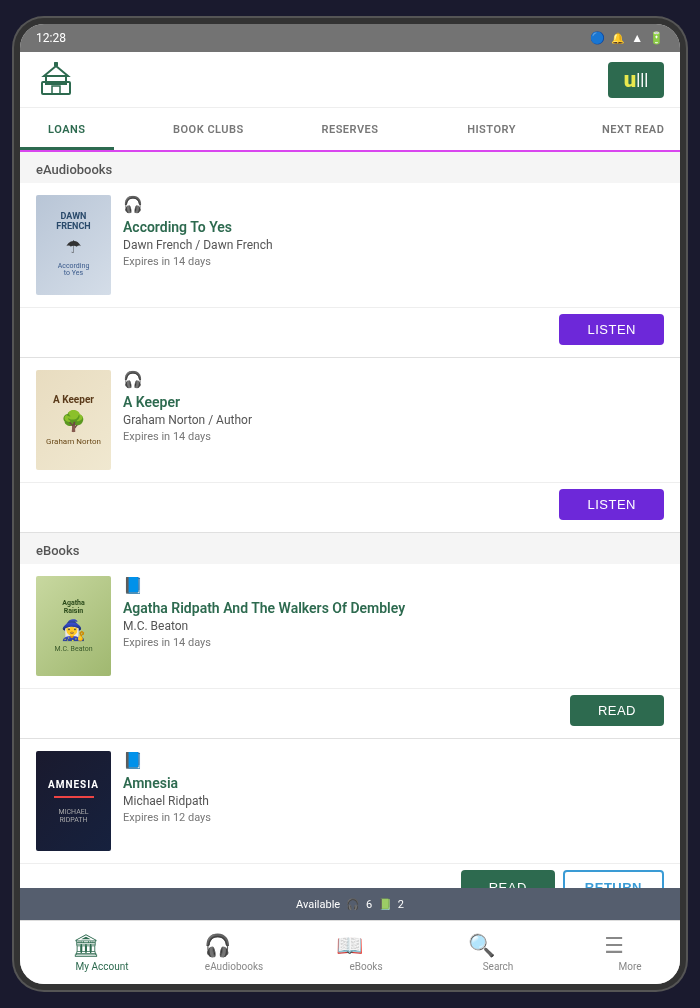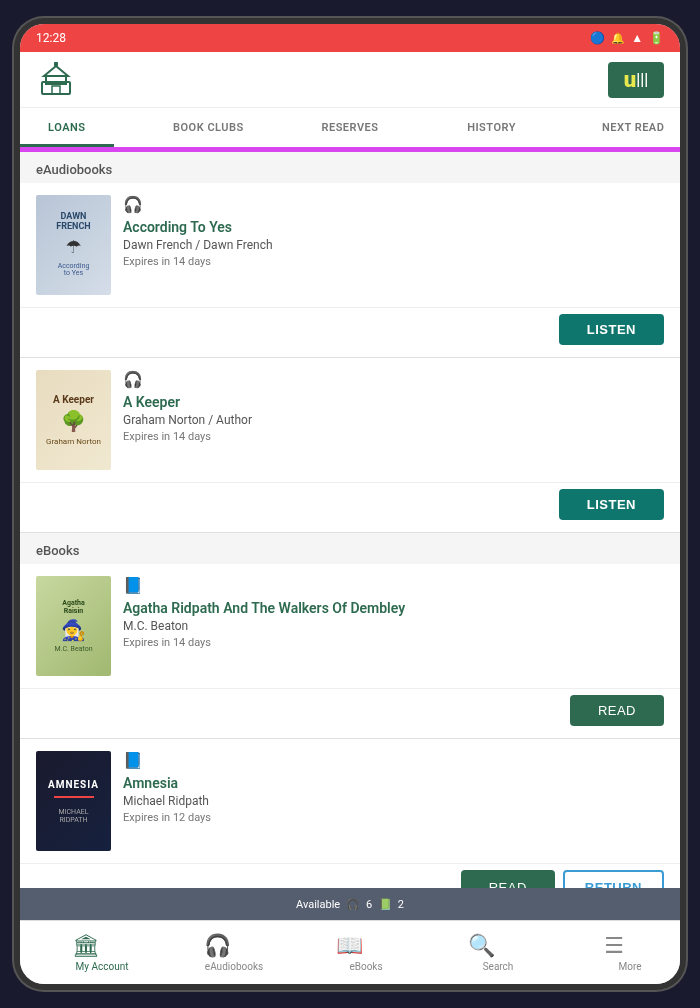--- a/index.html
+++ b/index.html
@@ -16,21 +16,21 @@
       width: 660px;
       height: 960px;
       background: #e8e8e8;
       border-radius: 24px;
       overflow: hidden;
       position: relative;
       box-shadow: 0 0 0 6px #333, 0 0 0 8px #555;
     }
     
     .status-bar {
-      background: #ef4444;
+      background: #737373;
       height: 28px;
       display: flex;
       align-items: center;
       justify-content: space-between;
       padding: 0 16px;
       color: white;
       font-size: 12px;
     }
     .status-right {
       display: flex;
@@ -68,21 +68,21 @@
     }
     .u-logo {
       color: #e8e84e;
       font-size: 22px;
       font-weight: 900;
     }
     
     .nav-tabs {
       background: white;
       display: flex;
-      border-bottom: 5px solid #d946ef;
+      border-bottom: 2px solid #d946ef;
       height: 44px;
       gap: 48px;
     }
     .nav-tab {
       flex: 1;
       display: flex;
       align-items: center;
       justify-content: center;
       font-size: 11px;
       font-weight: 600;
@@ -220,27 +220,27 @@
       font-size: 11px;
     }
     .book-actions {
       display: flex;
       justify-content: flex-end;
       padding: 6px 16px 12px;
       background: white;
       gap: 8px;
     }
     .btn-listen {
-      background: #0f766e;
+      background: #6d28d9;
       color: white;
       border: none;
       border-radius: 4px;
       padding: 8px 28px;
       font-size: 13px;
-      font-weight: 700;
+      font-weight: 400;
       cursor: pointer;
       letter-spacing: 0.5px;
     }
     .btn-read {
       background: #2d6a4f;
       color: white;
       border: none;
       border-radius: 4px;
       padding: 8px 28px;
       font-size: 13px;

